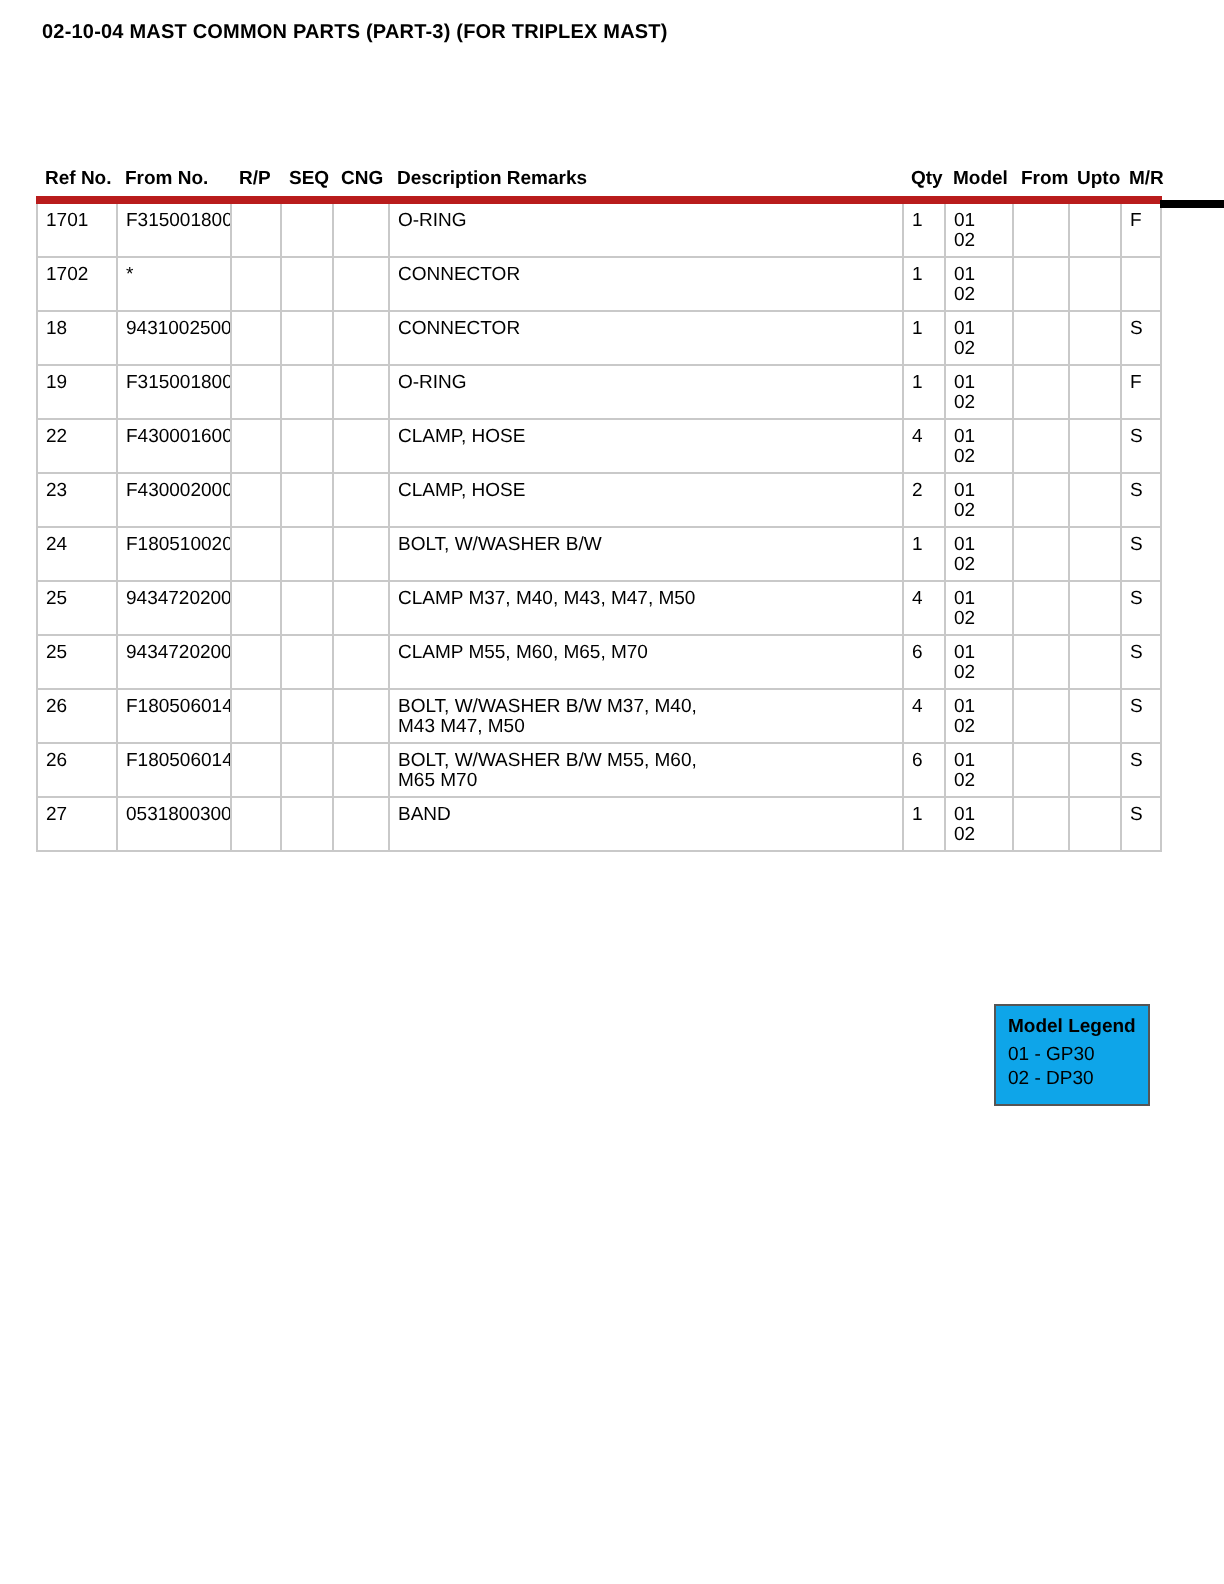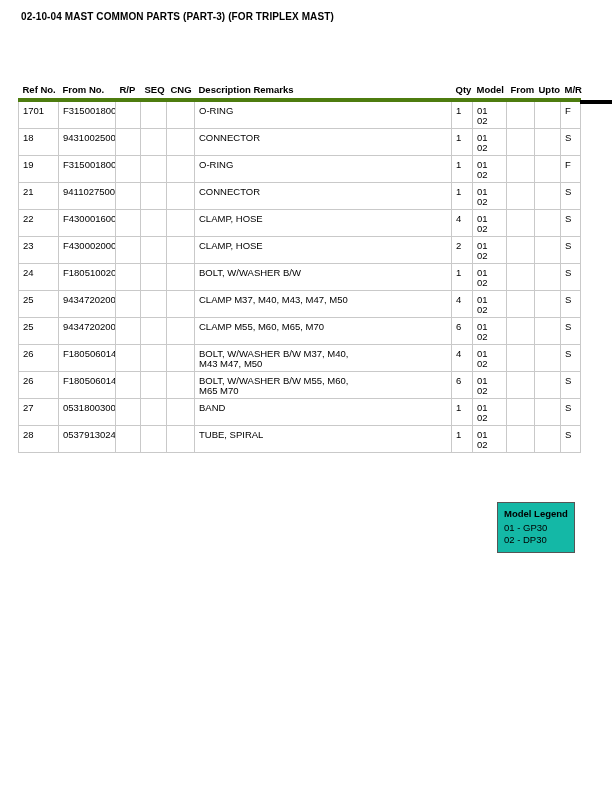--- a/index.html
+++ b/index.html
@@ -39,21 +39,21 @@
     border-collapse: collapse;
     table-layout: fixed;
     font-size: 9.5px;
   }
   .parts-table thead th {
     font-weight: bold;
     text-align: left;
     vertical-align: bottom;
     padding: 0 0 3px 4px;
     height: 16px;
-    border-bottom: 4px solid #4d7c0f;
+    border-bottom: 4px solid #b91c1c;
     white-space: nowrap;
     overflow: visible;
   }
   .parts-table tbody td {
     border: 1px solid #c9c9c9;
     vertical-align: top;
     padding: 4px 2px 2px 4px;
     height: 26px;
     line-height: 10px;
     white-space: pre-line;
@@ -69,21 +69,21 @@
   }
   .legend {
     position: absolute;
     left: 497px;
     top: 502px;
     width: 78px;
     border: 1px solid #555;
     padding: 5px 6px 6px 6px;
     font-size: 9.5px;
     line-height: 12px;
-    background: #14b8a6;
+    background: #0ea5e9;
   }
   .legend-title {
     font-weight: bold;
     margin-bottom: 2px;
   }
 </style>
 </head>
 <body>
 
 <div class="page">
@@ -129,20 +129,34 @@
       <td></td>
       <td>O-RING</td>
       <td>1</td>
       <td>01
 02</td>
       <td></td>
       <td></td>
       <td>F</td>
     </tr>
 
+    <tr>
+      <td>1702</td>
+      <td>*</td>
+      <td></td>
+      <td></td>
+      <td></td>
+      <td>CONNECTOR</td>
+      <td>1</td>
+      <td>01
+02</td>
+      <td></td>
+      <td></td>
+      <td></td>
+    </tr>
 
     <tr>
       <td>18</td>
       <td>9431002500</td>
       <td></td>
       <td></td>
       <td></td>
       <td>CONNECTOR</td>
       <td>1</td>
       <td>01
@@ -161,34 +175,20 @@
       <td>O-RING</td>
       <td>1</td>
       <td>01
 02</td>
       <td></td>
       <td></td>
       <td>F</td>
     </tr>
 
 
-    <tr>
-      <td>21</td>
-      <td>9411027500</td>
-      <td></td>
-      <td></td>
-      <td></td>
-      <td>CONNECTOR</td>
-      <td>1</td>
-      <td>01
-02</td>
-      <td></td>
-      <td></td>
-      <td>S</td>
-    </tr>
 
     <tr>
       <td>22</td>
       <td>F430001600</td>
       <td></td>
       <td></td>
       <td></td>
       <td>CLAMP, HOSE</td>
       <td>4</td>
       <td>01
@@ -298,34 +298,20 @@
       <td></td>
       <td>BAND</td>
       <td>1</td>
       <td>01
 02</td>
       <td></td>
       <td></td>
       <td>S</td>
     </tr>
 
-    <tr>
-      <td>28</td>
-      <td>0537913024</td>
-      <td></td>
-      <td></td>
-      <td></td>
-      <td>TUBE, SPIRAL</td>
-      <td>1</td>
-      <td>01
-02</td>
-      <td></td>
-      <td></td>
-      <td>S</td>
-    </tr>
   </tbody>
   </table>
 
   <div class="header-bar-ext"></div>
 
   <div class="legend">
     <div class="legend-title">Model Legend</div>
     <div>01 - GP30</div>
     <div>02 - DP30</div>
   </div>

